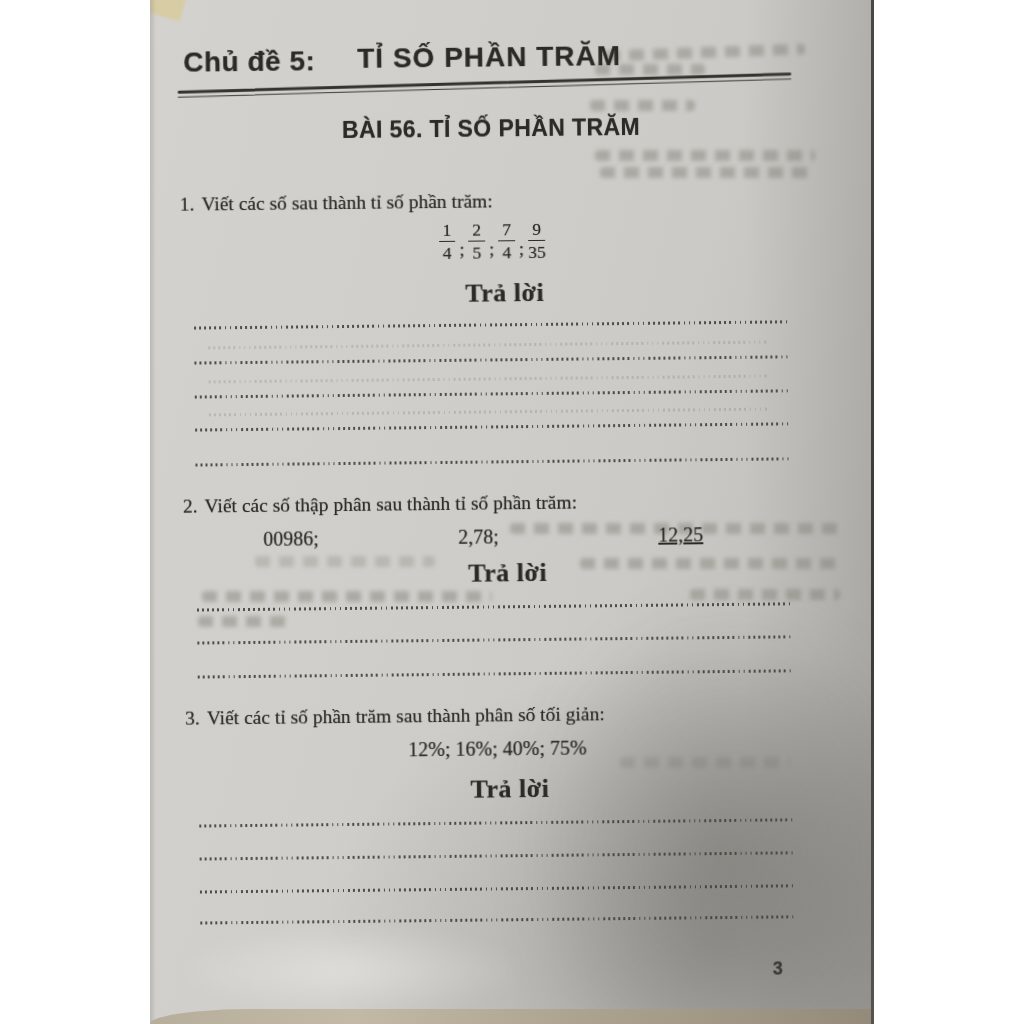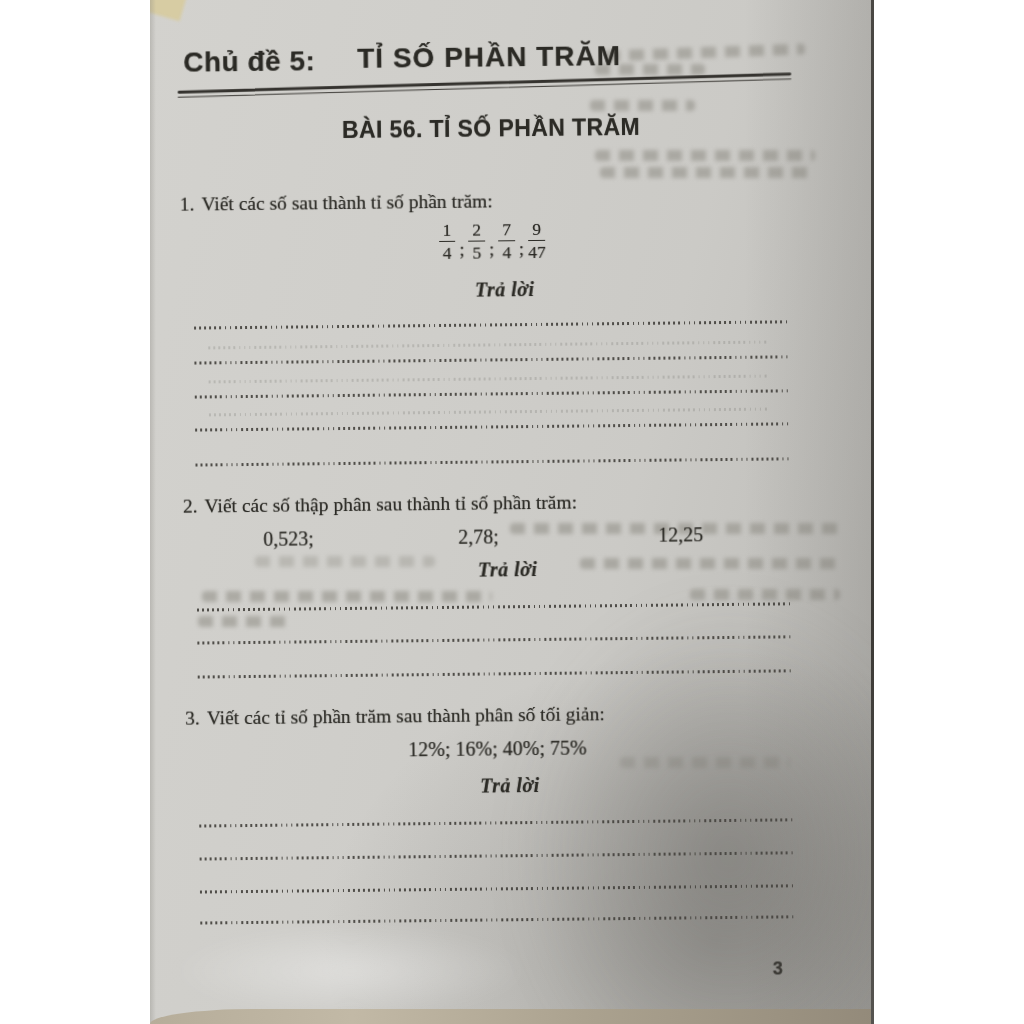--- a/index.html
+++ b/index.html
@@ -47,21 +47,21 @@
     transform-origin:left center;}
   .header-rule .thick{height:3px;background:#34322e;border-radius:2px;}
   .header-rule .thin{height:1.5px;background:#3c3a36;margin-top:2.5px;border-radius:2px;}
 
   .lesson-title{position:absolute;left:20px;top:116px;width:650px;text-align:center;
     font-family:"Liberation Sans",sans-serif;font-weight:bold;font-size:23px;letter-spacing:0.4px;}
 
   .prompt{position:absolute;left:33px;font-size:19.5px;}
   .prompt .num{margin-right:7px;}
   .crow{position:absolute;left:20px;width:650px;text-align:center;}
-  .answer-label{font-weight:bold;font-style:italic;font-size:20px;letter-spacing:0.5px;margin-left:24px;}
+  .answer-label{font-weight:bold;font-size:26px;letter-spacing:0.5px;margin-left:24px;}
 
   
   .frac-row{display:flex;justify-content:center;align-items:flex-start;gap:4px;font-size:17.5px;}
   .frac{display:inline-block;text-align:center;line-height:1.15;}
   .frac .n{display:block;padding:0 4px 1px;border-bottom:1.6px solid #2b2a25;}
   .frac .d{display:block;padding-top:1px;}
   .frac-sep{align-self:center;transform:translateY(9px);font-size:18px;}
 
   
   .val{position:absolute;font-size:20px;}
@@ -129,21 +129,21 @@
             <span class="d">5</span>
           </span>
           <span class="frac-sep">;</span>
           <span class="frac">
             <span class="n">7</span>
             <span class="d">4</span>
           </span>
           <span class="frac-sep">;</span>
           <span class="frac">
             <span class="n">9</span>
-            <span class="d">47</span>
+            <span class="d">35</span>
           </span>
         </div>
       </div>
 
       <div class="crow" style="top:279px;">
         <span class="answer-label">Trả lời</span>
       </div>
 
       <div class="dotline" style="top:324px;"></div>
       <div class="dotline ghost" style="top:344px;left:60px;width:560px;"></div>
@@ -151,23 +151,23 @@
       <div class="dotline ghost" style="top:378px;left:60px;width:560px;"></div>
       <div class="dotline" style="top:393px;"></div>
       <div class="dotline ghost" style="top:411px;left:60px;width:560px;"></div>
       <div class="dotline" style="top:426px;"></div>
       <div class="dotline" style="top:461px;"></div>
 
       <div class="prompt" style="top:493px;">
         <span class="num">2.</span><span>Viết các số thập phân sau thành tỉ số phần trăm:</span>
       </div>
 
-      <span class="val" style="left:113px;top:526px;">0,523;</span>
+      <span class="val" style="left:113px;top:526px;">00986;</span>
       <span class="val" style="left:308px;top:526px;">2,78;</span>
-      <span class="val" style="left:508px;top:526px;">12,25</span>
+      <span class="val" style="left:508px;top:526px;text-decoration:underline;">12,25</span>
 
       <div class="crow" style="top:559px;">
         <span class="answer-label">Trả lời</span>
       </div>
 
       <div class="dotline" style="top:606px;"></div>
       <div class="dotline" style="top:639px;"></div>
       <div class="dotline" style="top:673px;"></div>
 
       <div class="prompt" style="top:705px;">

